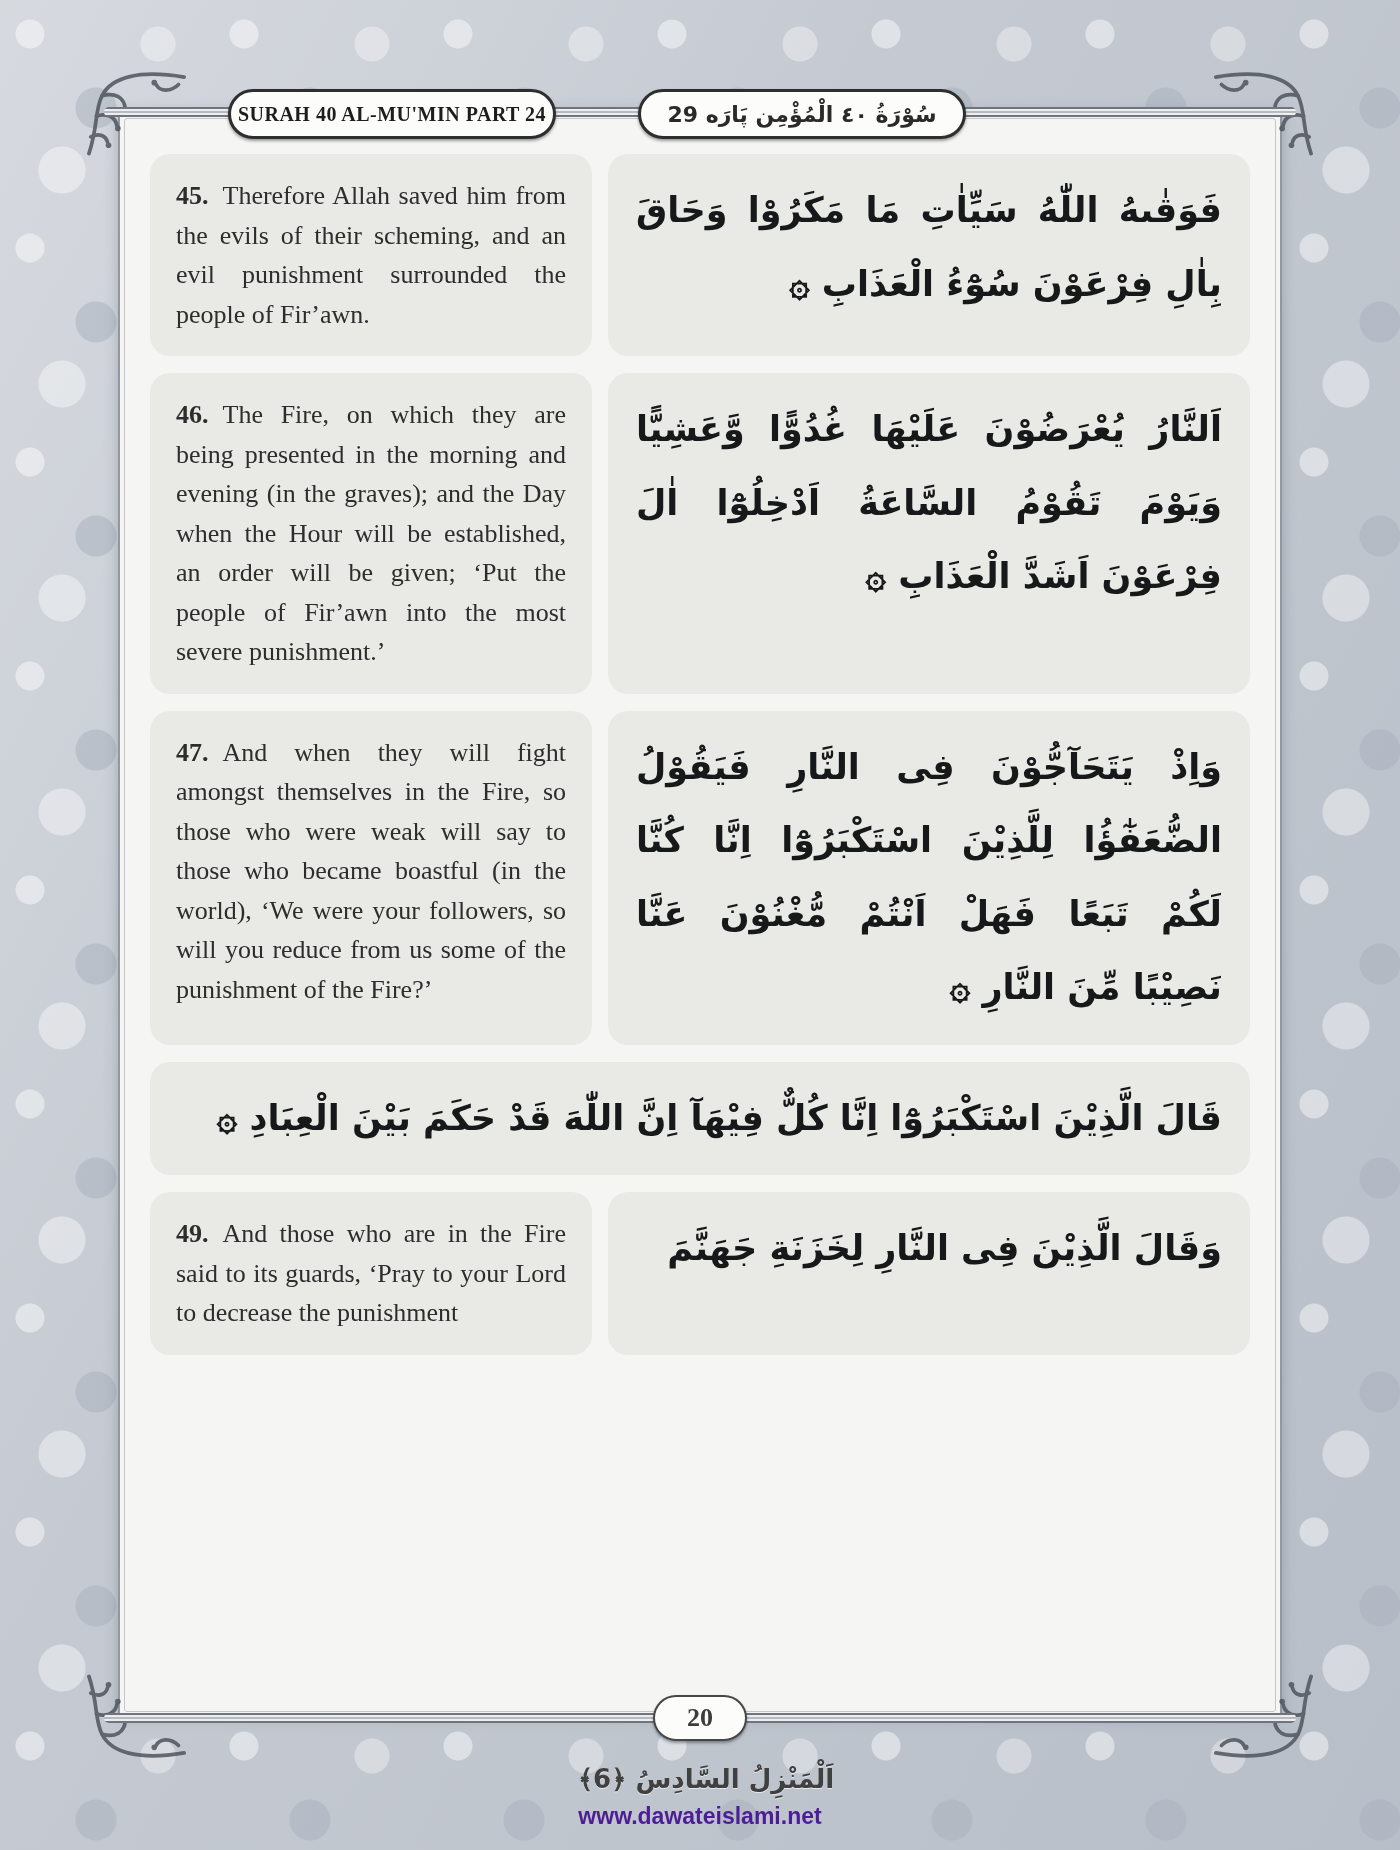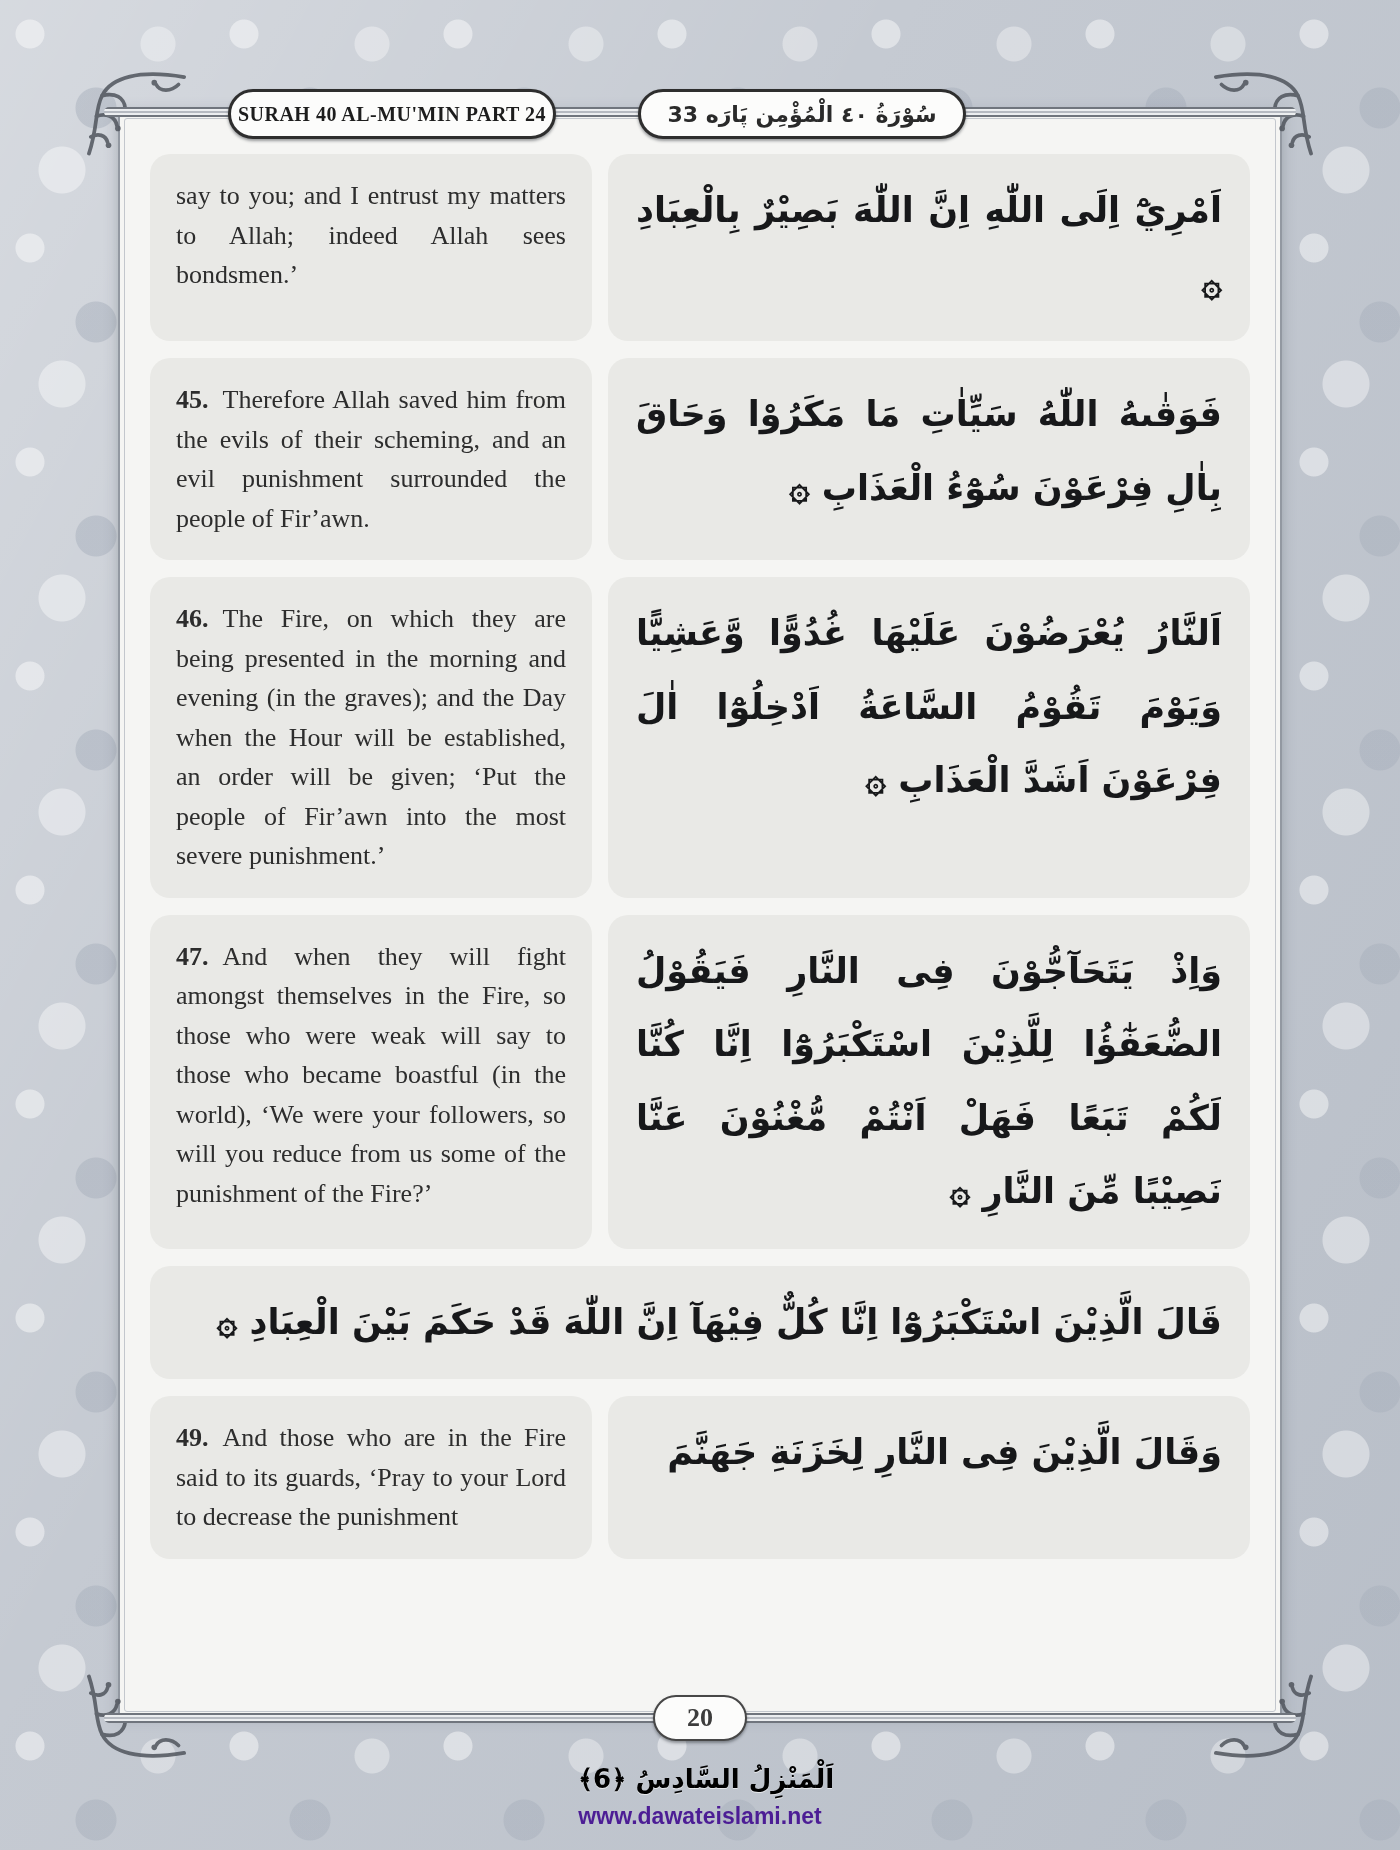--- a/index.html
+++ b/index.html
@@ -82,21 +82,21 @@
     background:#e9e9e6; border-radius:20px; padding:20px 28px;
     direction:rtl; text-align:justify;
     font-family:"DejaVu Sans",sans-serif; font-weight:bold;
     font-size:35px; line-height:2.1; color:#17181a;
   }
 
   
   .manzil {
     position:absolute; left:12px; right:0; bottom:56px; text-align:center; z-index:4;
     direction:rtl; font-family:"DejaVu Sans",sans-serif; font-weight:bold;
-    font-size:26px; color:#000000; text-shadow:0 1px 0 rgba(255,255,255,0.6);
+    font-size:26px; color:#404040; text-shadow:0 1px 0 rgba(255,255,255,0.6);
   }
   .website {
     position:absolute; left:0; right:0; bottom:20px; text-align:center; z-index:4;
     font-family:"Liberation Sans","DejaVu Sans",sans-serif; font-weight:bold;
     font-size:23px; color:#4c1d95;
   }
 </style>
 </head>
 <body>
 
@@ -169,29 +169,25 @@
   </svg>
 </div>
 
 <div class="rule-bar rule-top"></div>
 <div class="rule-bar rule-bottom"></div>
 
 <div class="pill pill-surah-en">
   <span>SURAH 40 AL-MU'MIN PART 24</span>
 </div>
 <div class="pill pill-surah-ar">
-  <span>سُوْرَةُ ٤٠ الْمُؤْمِن پَارَه 33</span>
+  <span>سُوْرَةُ ٤٠ الْمُؤْمِن پَارَه 29</span>
 </div>
 
 <div class="page-frame">
   <div class="content">
-  <div class="verse-row">
-    <div class="v-en"><span>say to you; and I entrust my matters to Allah; indeed Allah sees bondsmen.’</span></div>
-    <div class="v-ar"><span>اَمْرِيْٓ اِلَى اللّٰهِ اِنَّ اللّٰهَ بَصِيْرٌ بِالْعِبَادِ ۞</span></div>
-  </div>
 
   <div class="verse-row">
     <div class="v-en"><span class="v-num">45.</span><span>Therefore Allah saved him from the evils of their scheming, and an evil punishment surrounded the people of Fir’awn.</span></div>
     <div class="v-ar"><span>فَوَقٰىهُ اللّٰهُ سَيِّاٰتِ مَا مَكَرُوْا وَحَاقَ بِاٰلِ فِرْعَوْنَ سُوْٓءُ الْعَذَابِ ۞</span></div>
   </div>
 
   <div class="verse-row">
     <div class="v-en"><span class="v-num">46.</span><span>The Fire, on which they are being presented in the morning and evening (in the graves); and the Day when the Hour will be established, an order will be given; ‘Put the people of Fir’awn into the most severe punishment.’</span></div>
     <div class="v-ar"><span>اَلنَّارُ يُعْرَضُوْنَ عَلَيْهَا غُدُوًّا وَّعَشِيًّا وَيَوْمَ تَقُوْمُ السَّاعَةُ اَدْخِلُوْٓا اٰلَ فِرْعَوْنَ اَشَدَّ الْعَذَابِ ۞</span></div>
   </div>

